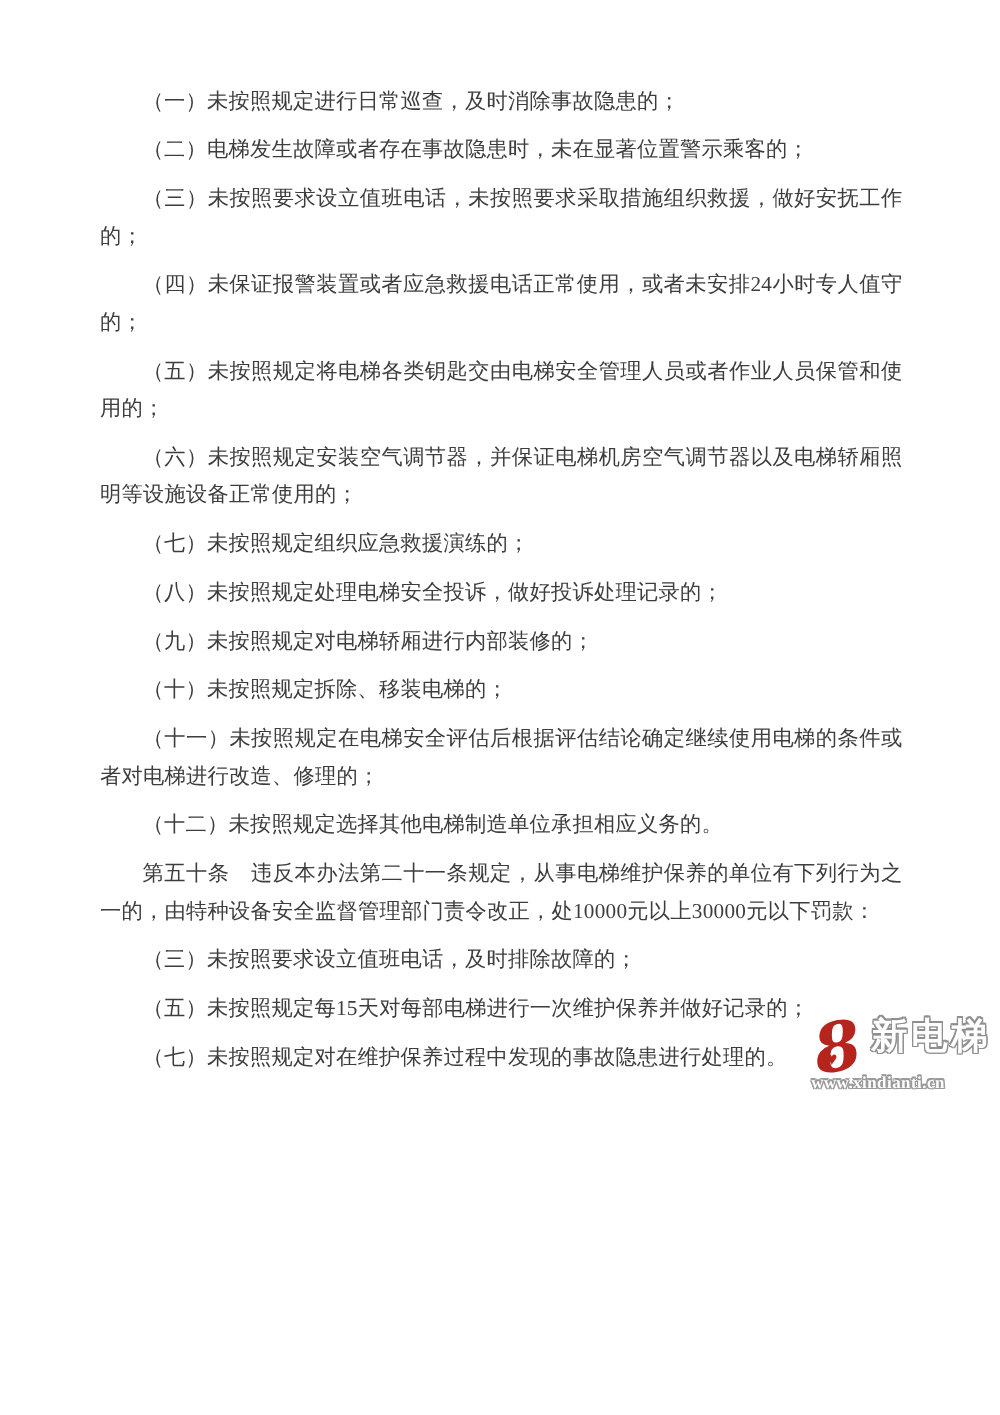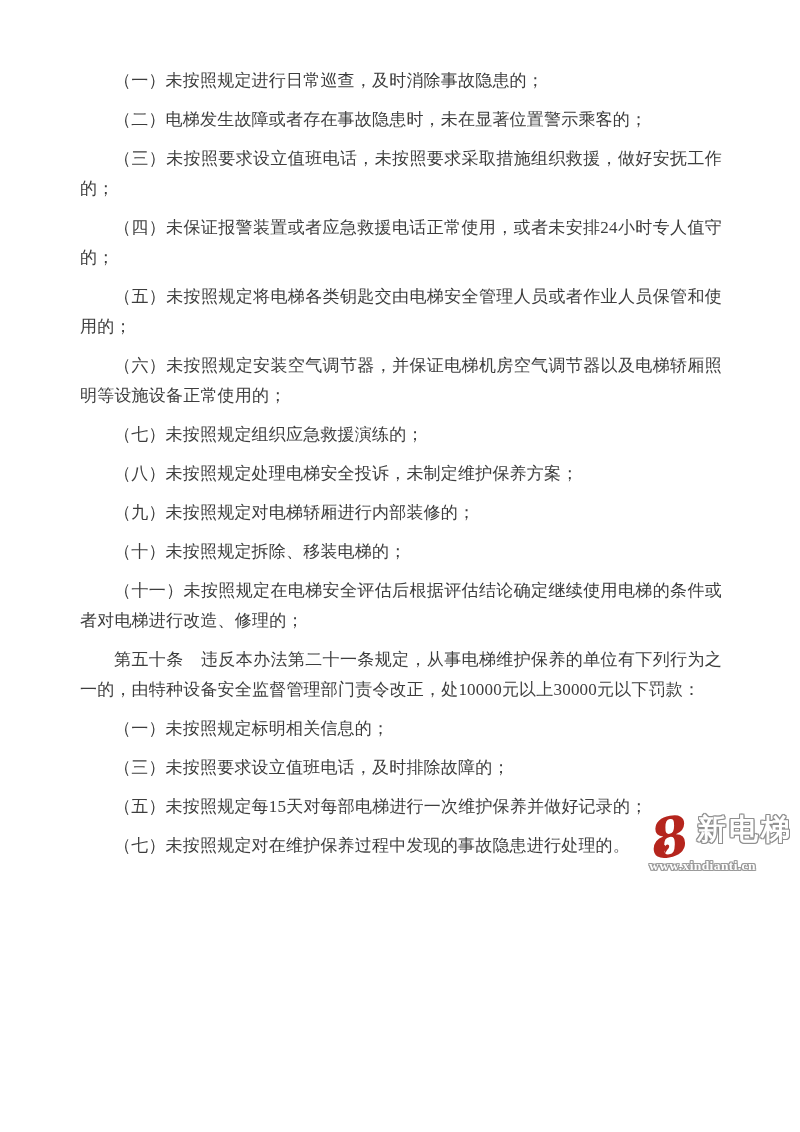--- a/index.html
+++ b/index.html
@@ -99,28 +99,28 @@
 <div class="page">
 
   <div class="doc">
     <p>（一）未按照规定进行日常巡查，及时消除事故隐患的；</p>
     <p>（二）电梯发生故障或者存在事故隐患时，未在显著位置警示乘客的；</p>
     <p>（三）未按照要求设立值班电话，未按照要求采取措施组织救援，做好安抚工作的；</p>
     <p>（四）未保证报警装置或者应急救援电话正常使用，或者未安排24小时专人值守的；</p>
     <p>（五）未按照规定将电梯各类钥匙交由电梯安全管理人员或者作业人员保管和使用的；</p>
     <p>（六）未按照规定安装空气调节器，并保证电梯机房空气调节器以及电梯轿厢照明等设施设备正常使用的；</p>
     <p>（七）未按照规定组织应急救援演练的；</p>
-    <p>（八）未按照规定处理电梯安全投诉，未制定维护保养方案；</p>
+    <p>（八）未按照规定处理电梯安全投诉，做好投诉处理记录的；</p>
     <p>（九）未按照规定对电梯轿厢进行内部装修的；</p>
     <p>（十）未按照规定拆除、移装电梯的；</p>
     <p>（十一）未按照规定在电梯安全评估后根据评估结论确定继续使用电梯的条件或者对电梯进行改造、修理的；</p>
+    <p>（十二）未按照规定选择其他电梯制造单位承担相应义务的。</p>
 
     <p>第五十条　违反本办法第二十一条规定，从事电梯维护保养的单位有下列行为之一的，由特种设备安全监督管理部门责令改正，处10000元以上30000元以下罚款：</p>
 
-    <p>（一）未按照规定标明相关信息的；</p>
     <p>（三）未按照要求设立值班电话，及时排除故障的；</p>
     <p>（五）未按照规定每15天对每部电梯进行一次维护保养并做好记录的；</p>
     <p>（七）未按照规定对在维护保养过程中发现的事故隐患进行处理的。</p>
   </div>
 
   <div class="logo">
     <span class="logo-icon">
       <span class="eight" style="color: rgb(181, 37, 29);">8</span>
       <span class="heart" style="color: rgb(181, 37, 29);">♥</span>
     </span>

